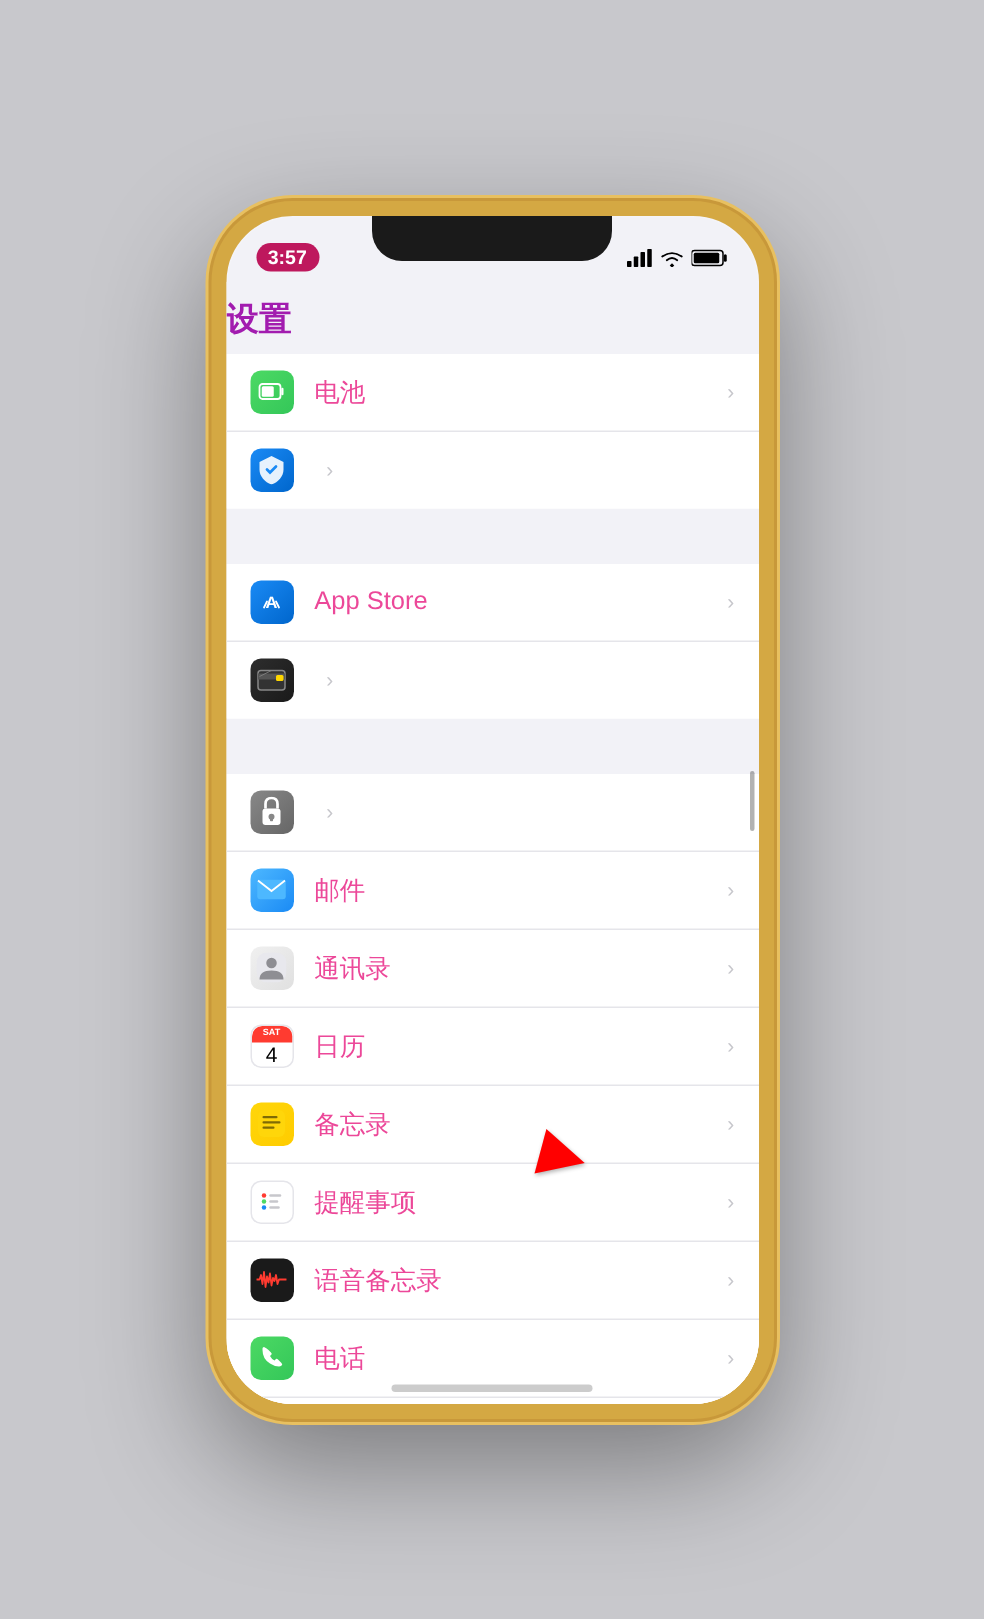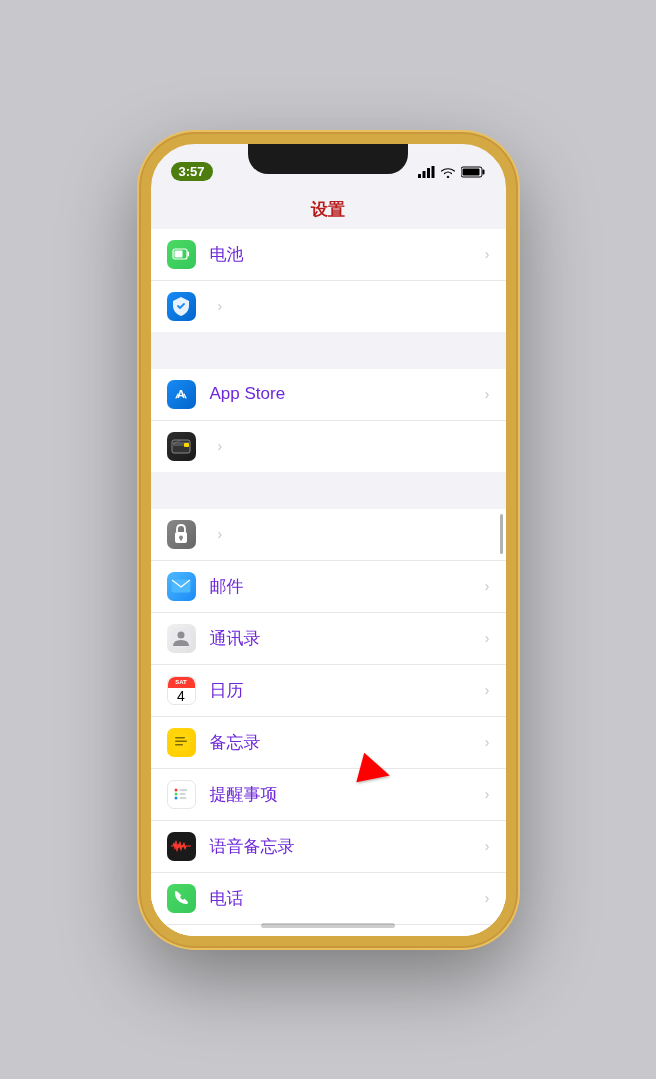--- a/index.html
+++ b/index.html
@@ -61,21 +61,21 @@
       justify-content: space-between;
       padding: 12px 20px 0;
       position: relative;
       z-index: 10;
     }
 
     .status-time {
       font-size: 15px;
       font-weight: 600;
       color: #000;
-      background: #4d7c0f;
+      background: #be185d;
       color: white;
       padding: 2px 8px;
       border-radius: 12px;
       font-size: 13px;
       text-align: right;
     }
 
     .status-icons {
       display: flex;
       align-items: center;
@@ -84,24 +84,24 @@
 
     
     .screen-content {
       height: calc(100% - 44px);
       overflow: hidden;
       background: #f2f2f7;
     }
 
     
     .nav-title {
-      text-align: center;
-      font-size: 17px;
+      text-align: left;
+      font-size: 22px;
       font-weight: 600;
-      color: #b91c1c;
+      color: #a21caf;
       padding: 10px 0 8px;
       background: #f2f2f7;
     }
 
     
     .settings-section {
       background: white;
       margin-bottom: 1px;
     }
 
@@ -132,21 +132,21 @@
       flex-shrink: 0;
       display: flex;
       align-items: center;
       justify-content: center;
       font-size: 16px;
     }
 
     .row-label {
       flex: 1;
       font-size: 17px;
-      color: #6d28d9;
+      color: #ec4899;
     }
 
     .chevron {
       color: #c7c7cc;
       font-size: 14px;
       margin-left: 8px;
     }
 
     
     .icon-appstore {

